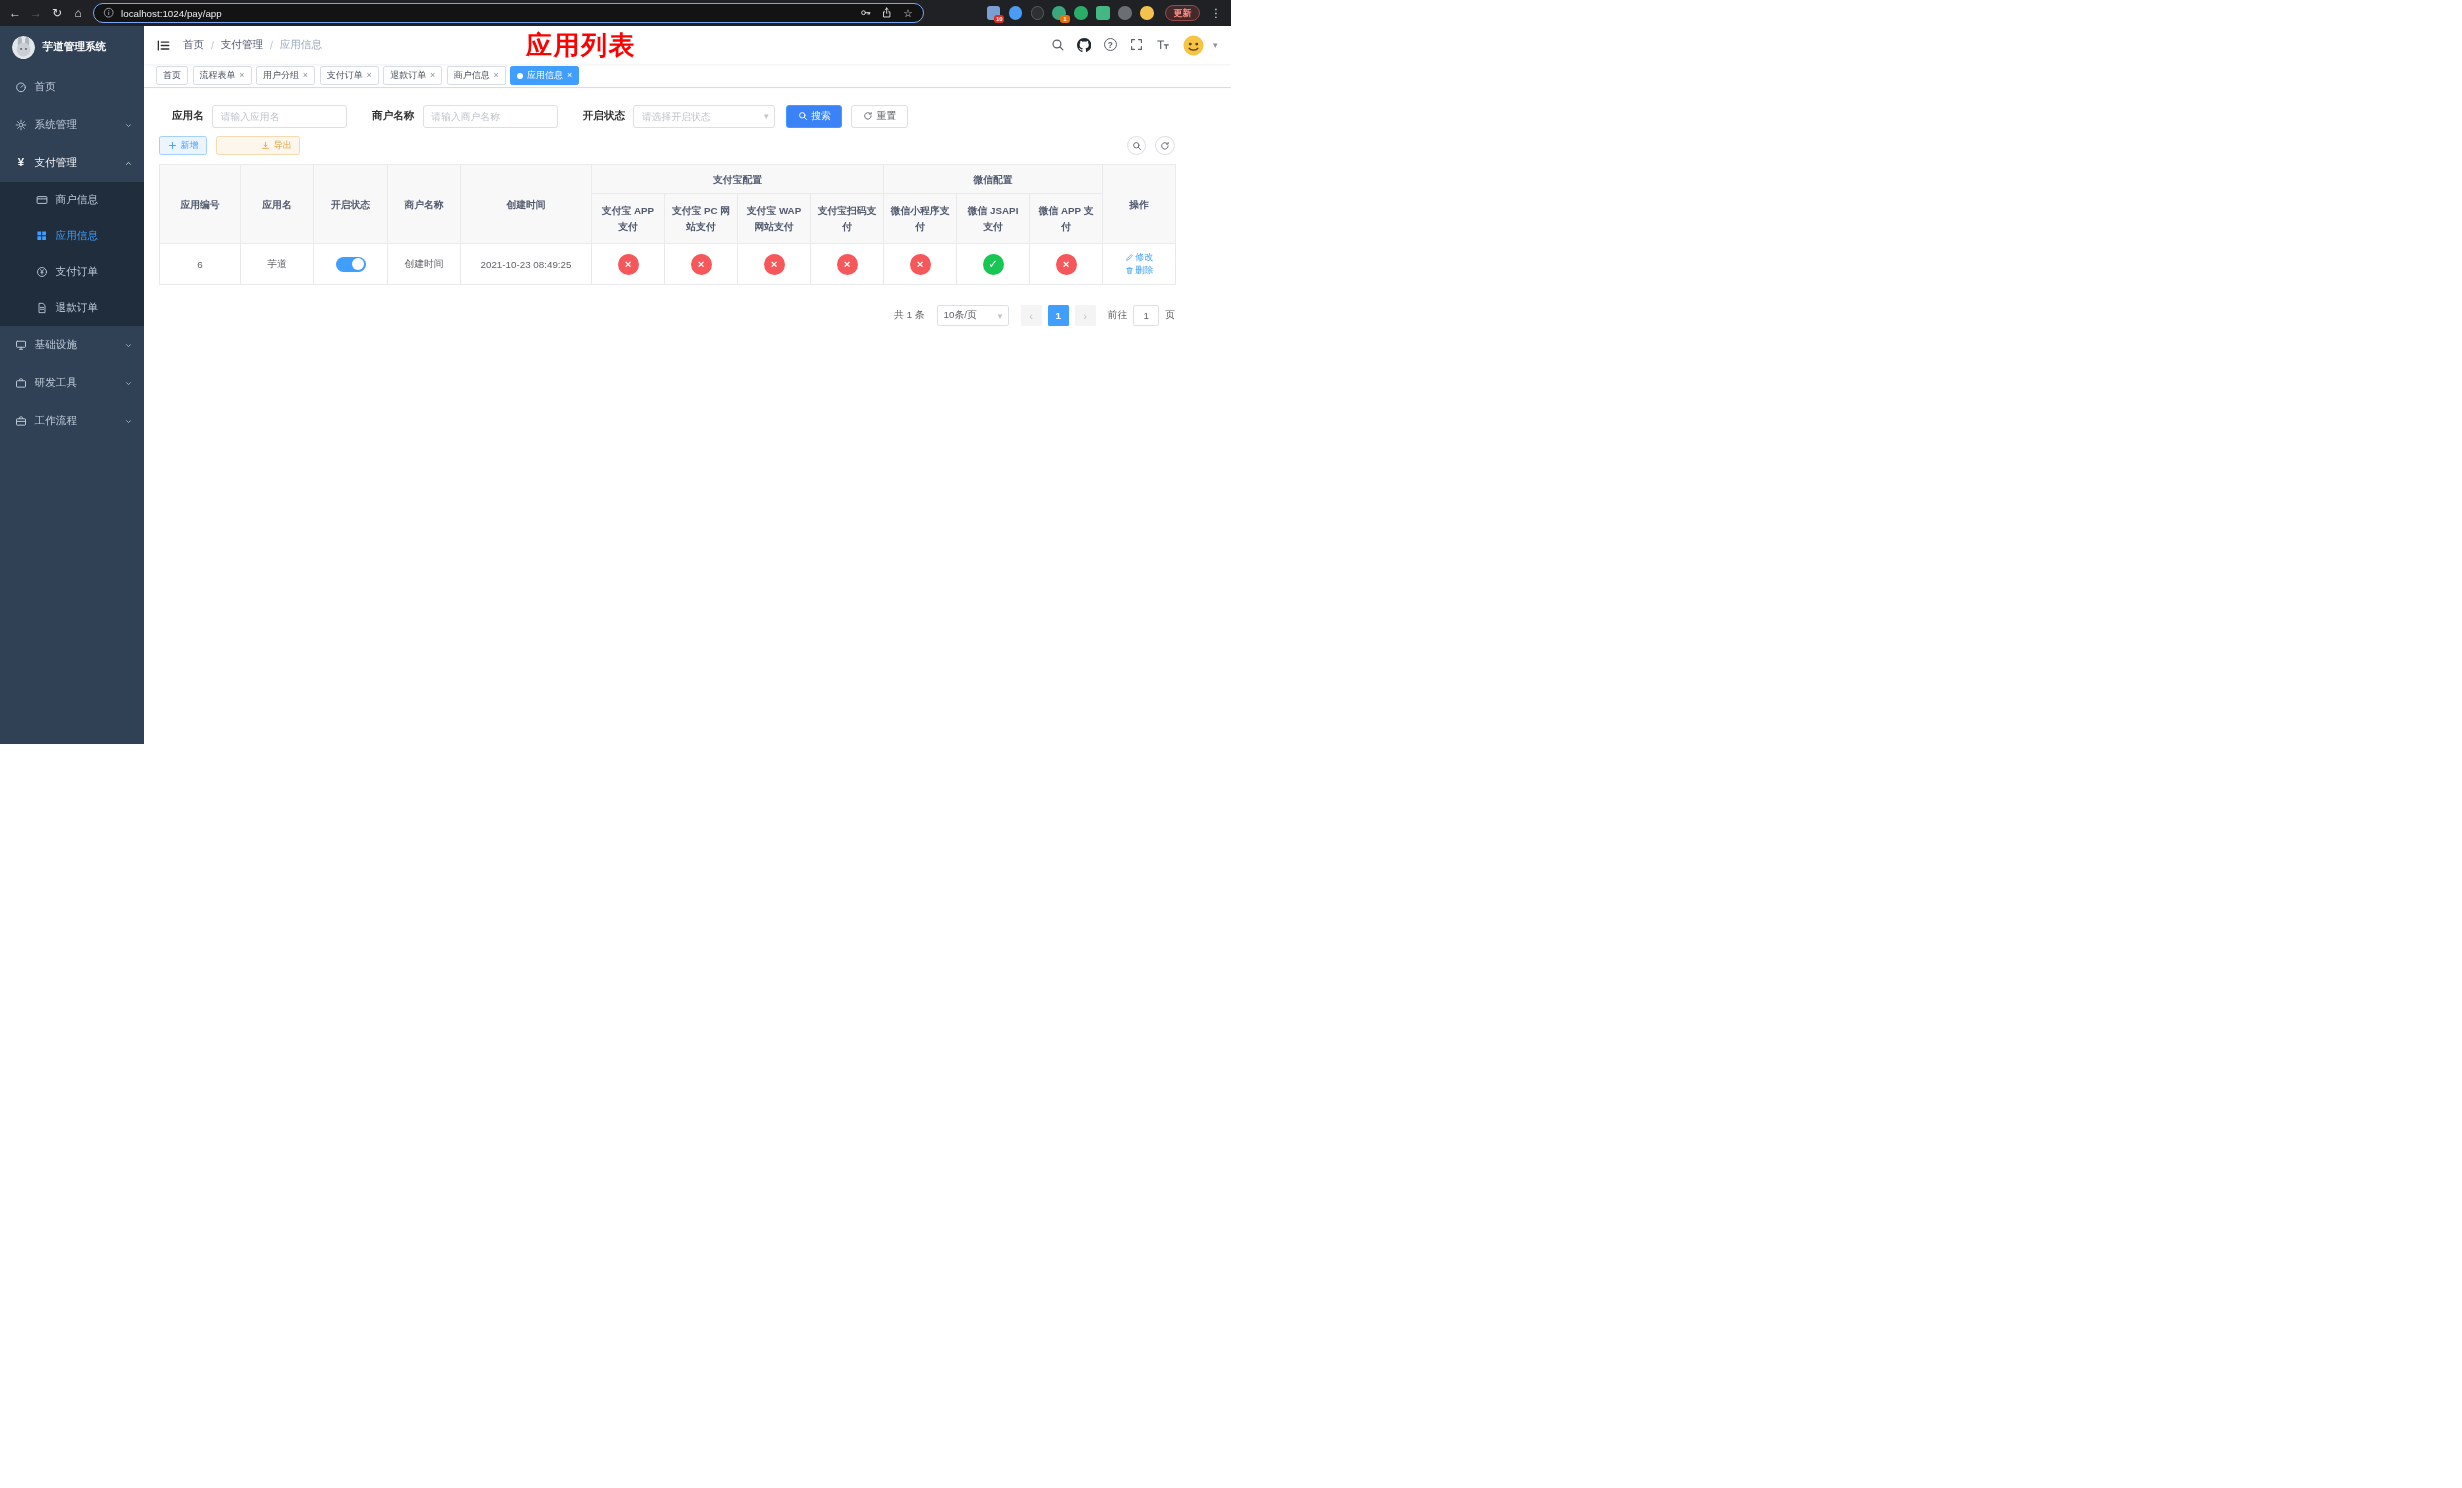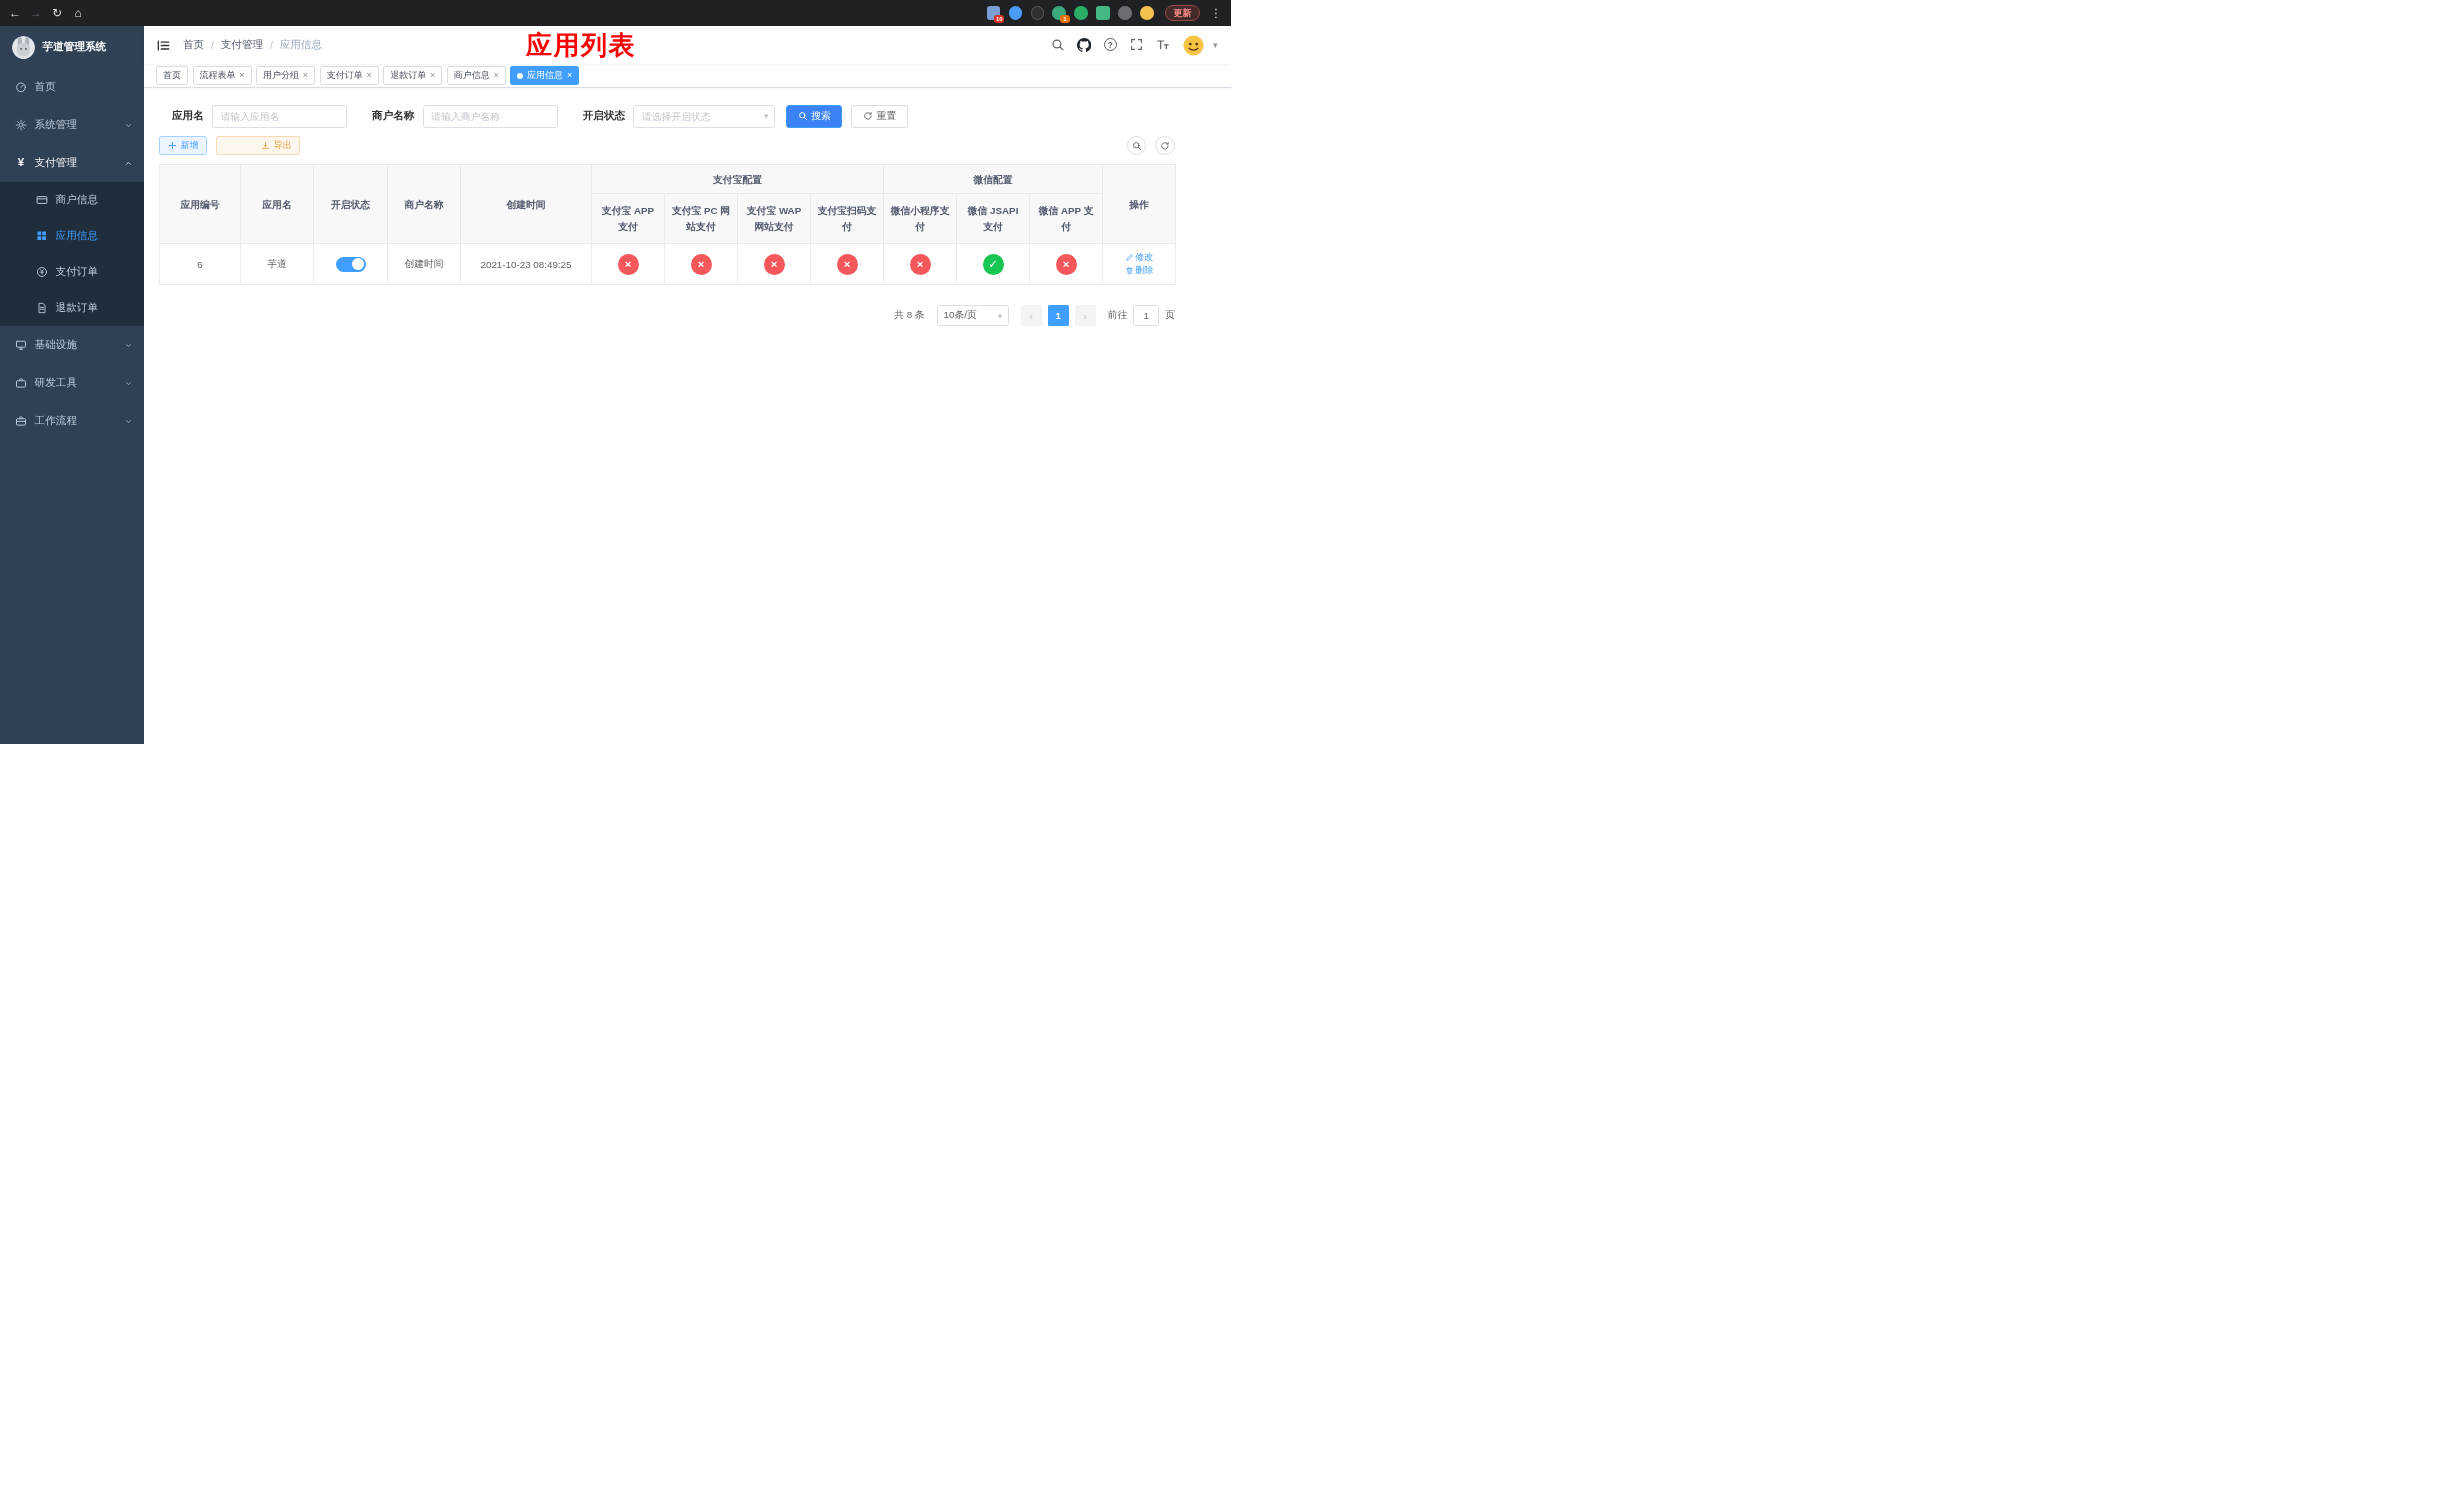--- a/index.html
+++ b/index.html
@@ -120,20 +120,43 @@
 <body>
 
 <div class="screen">
 
   <div class="browser-bar">
     <div class="nav-btn">←</div>
     <div class="nav-btn disabled">→</div>
     <div class="nav-btn">↻</div>
     <div class="nav-btn">⌂</div>
 
+    <div class="omnibox">
+      <span class="omni-icon">
+        <svg width="11.4" height="11.4" viewBox="0 0 16 16" fill="none" stroke="#9aa0a6" stroke-width="1.3">
+            <circle cx="8" cy="8" r="6.2"></circle>
+            <path d="M8 7.4v3.4M8 5.1v.2" stroke-linecap="round"></path>
+          </svg>
+      </span>
+      <span class="url-text">localhost:1024/pay/app</span>
+      <span class="omni-right">
+        <span class="omni-icon">
+          <svg width="11.4" height="11.4" viewBox="0 0 16 16" fill="none" stroke="currentColor" stroke-width="1.3" stroke-linecap="round">
+              <circle cx="5" cy="8" r="2.7"></circle>
+              <path d="M7.7 8H14M11.4 8v2.4M13.3 8v1.9"></path>
+            </svg>
+        </span>
+        <span class="omni-icon">
+          <svg width="11.4" height="11.4" viewBox="0 0 16 16" fill="none" stroke="currentColor" stroke-width="1.3" stroke-linecap="round" stroke-linejoin="round">
+              <path d="M5.2 6.8H3.5v7.2h9V6.8h-1.7M8 1.6V9M8 1.6L5.8 3.8M8 1.6l2.2 2.2"></path>
+            </svg>
+        </span>
+        <span class="omni-icon">☆</span>
+      </span>
+    </div>
 
     <div class="right-cluster">
       <span class="ext-icon square" style="background:#7a9fd4">
           <span class="ext-badge" style="background:#d93025">10</span>
         </span>
       <span class="ext-icon" style="background:#4b9cf5"></span>
       <span class="ext-icon" style="background:#2d2f31;border:0.8px solid #5a5d60"></span>
       <span class="ext-icon" style="background:#3aa87c">
           <span class="ext-badge" style="background:#e8710a">1</span>
         </span>
@@ -519,21 +542,21 @@
                         <path d="M3 4.5h10M6.5 4.5V3h3v1.5M4.5 4.5l.7 9h5.6l.7-9M6.8 7v4.5M9.2 7v4.5"></path>
                       </svg>
                     <span>删除</span>
                   </a>
                 </td>
               </tr>
             </tbody>
           </table>
 
           <div class="pagination">
-            <span class="pg-total">共 8 条</span>
+            <span class="pg-total">共 1 条</span>
             <span class="size-select">
               <span>10条/页</span>
               <span class="sel-chev">▾</span>
             </span>
             <span class="pg-btn" style="margin-left:0">‹</span>
             <span class="pg-btn num">1</span>
             <span class="pg-btn">›</span>
             <span class="goto">
               <span>前往</span>
               <input value="1" style="">

